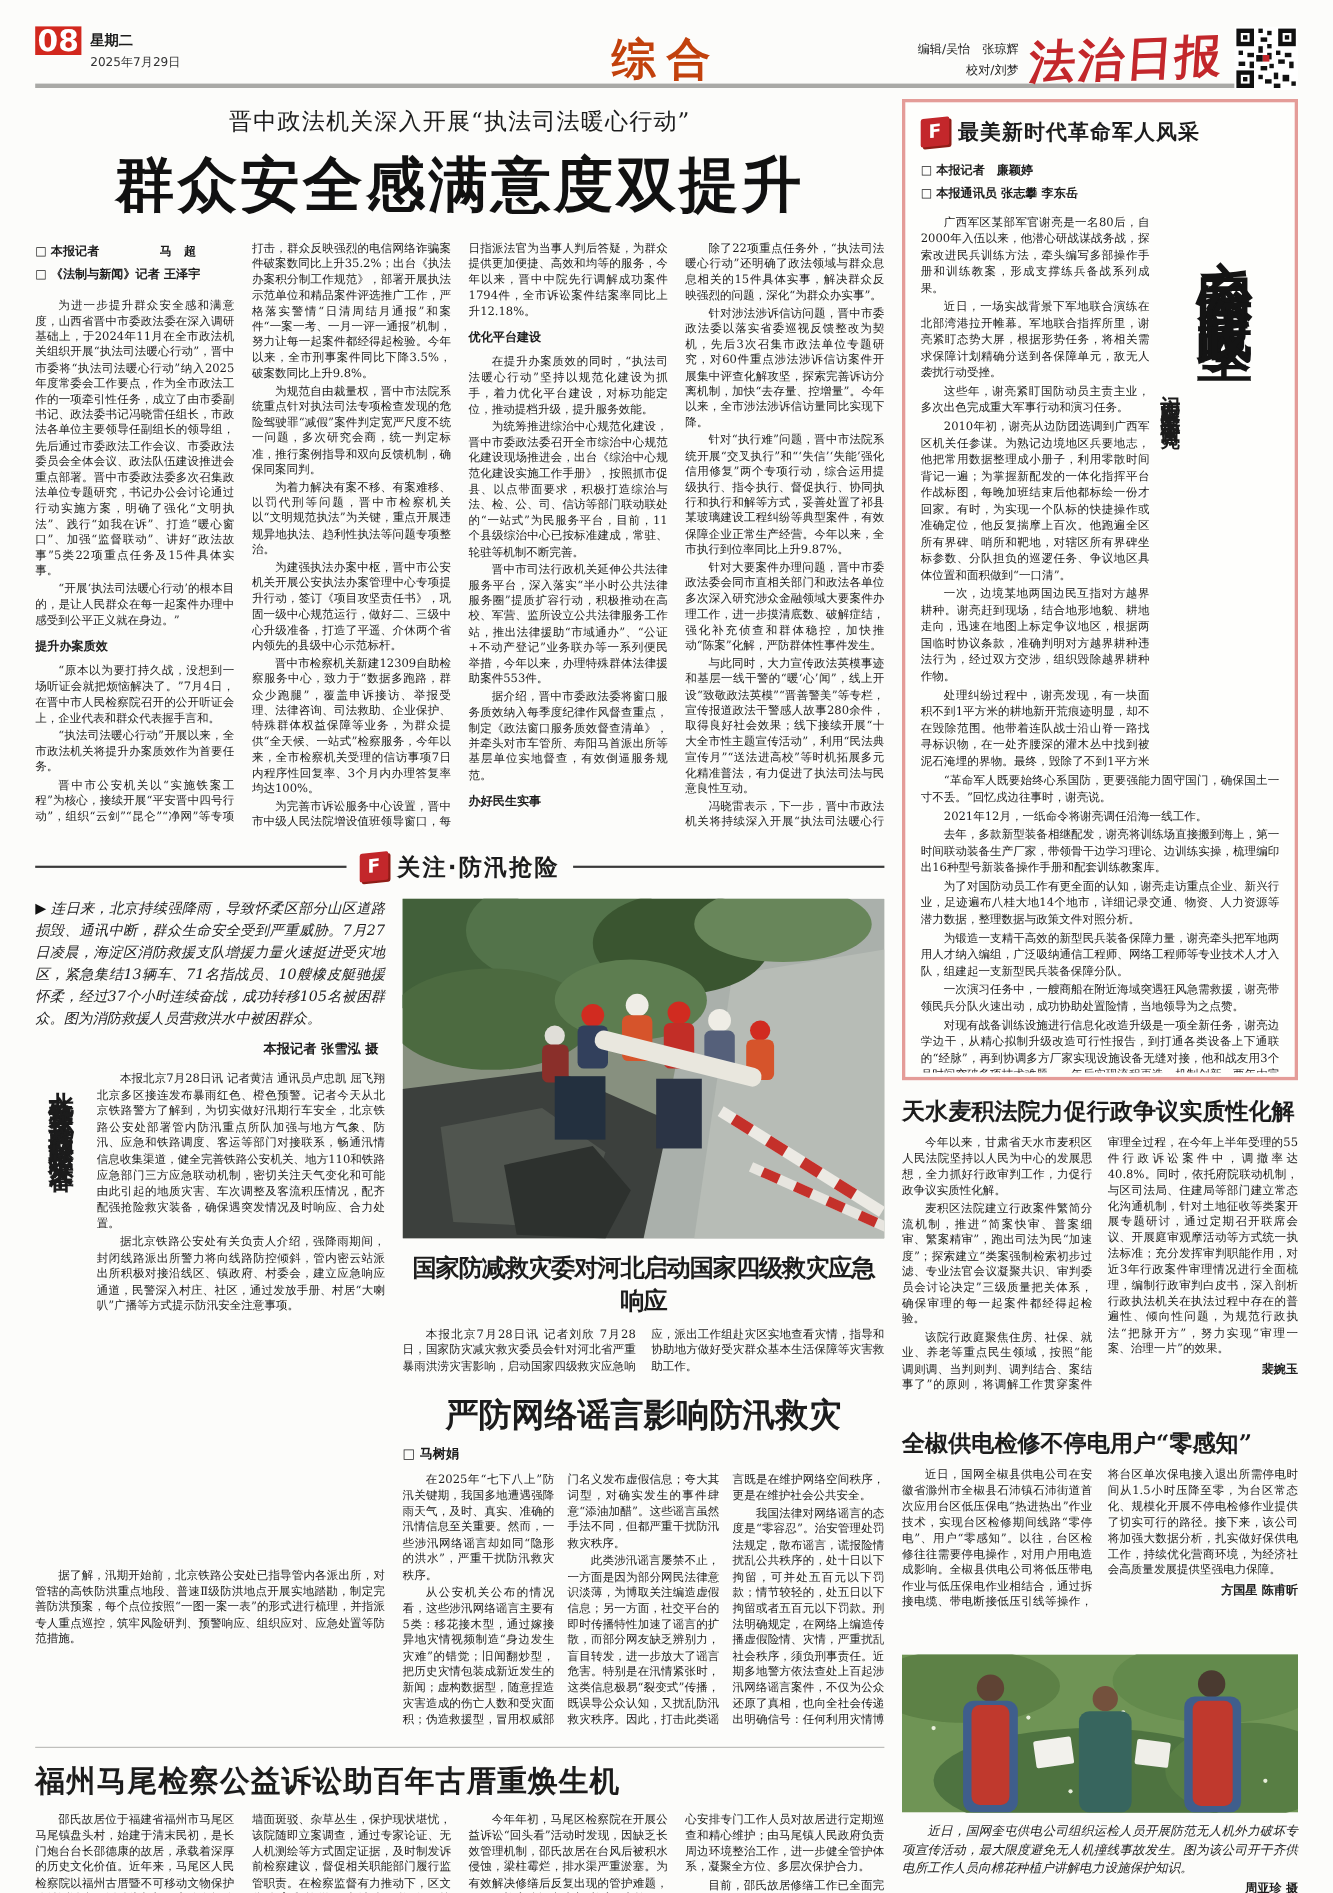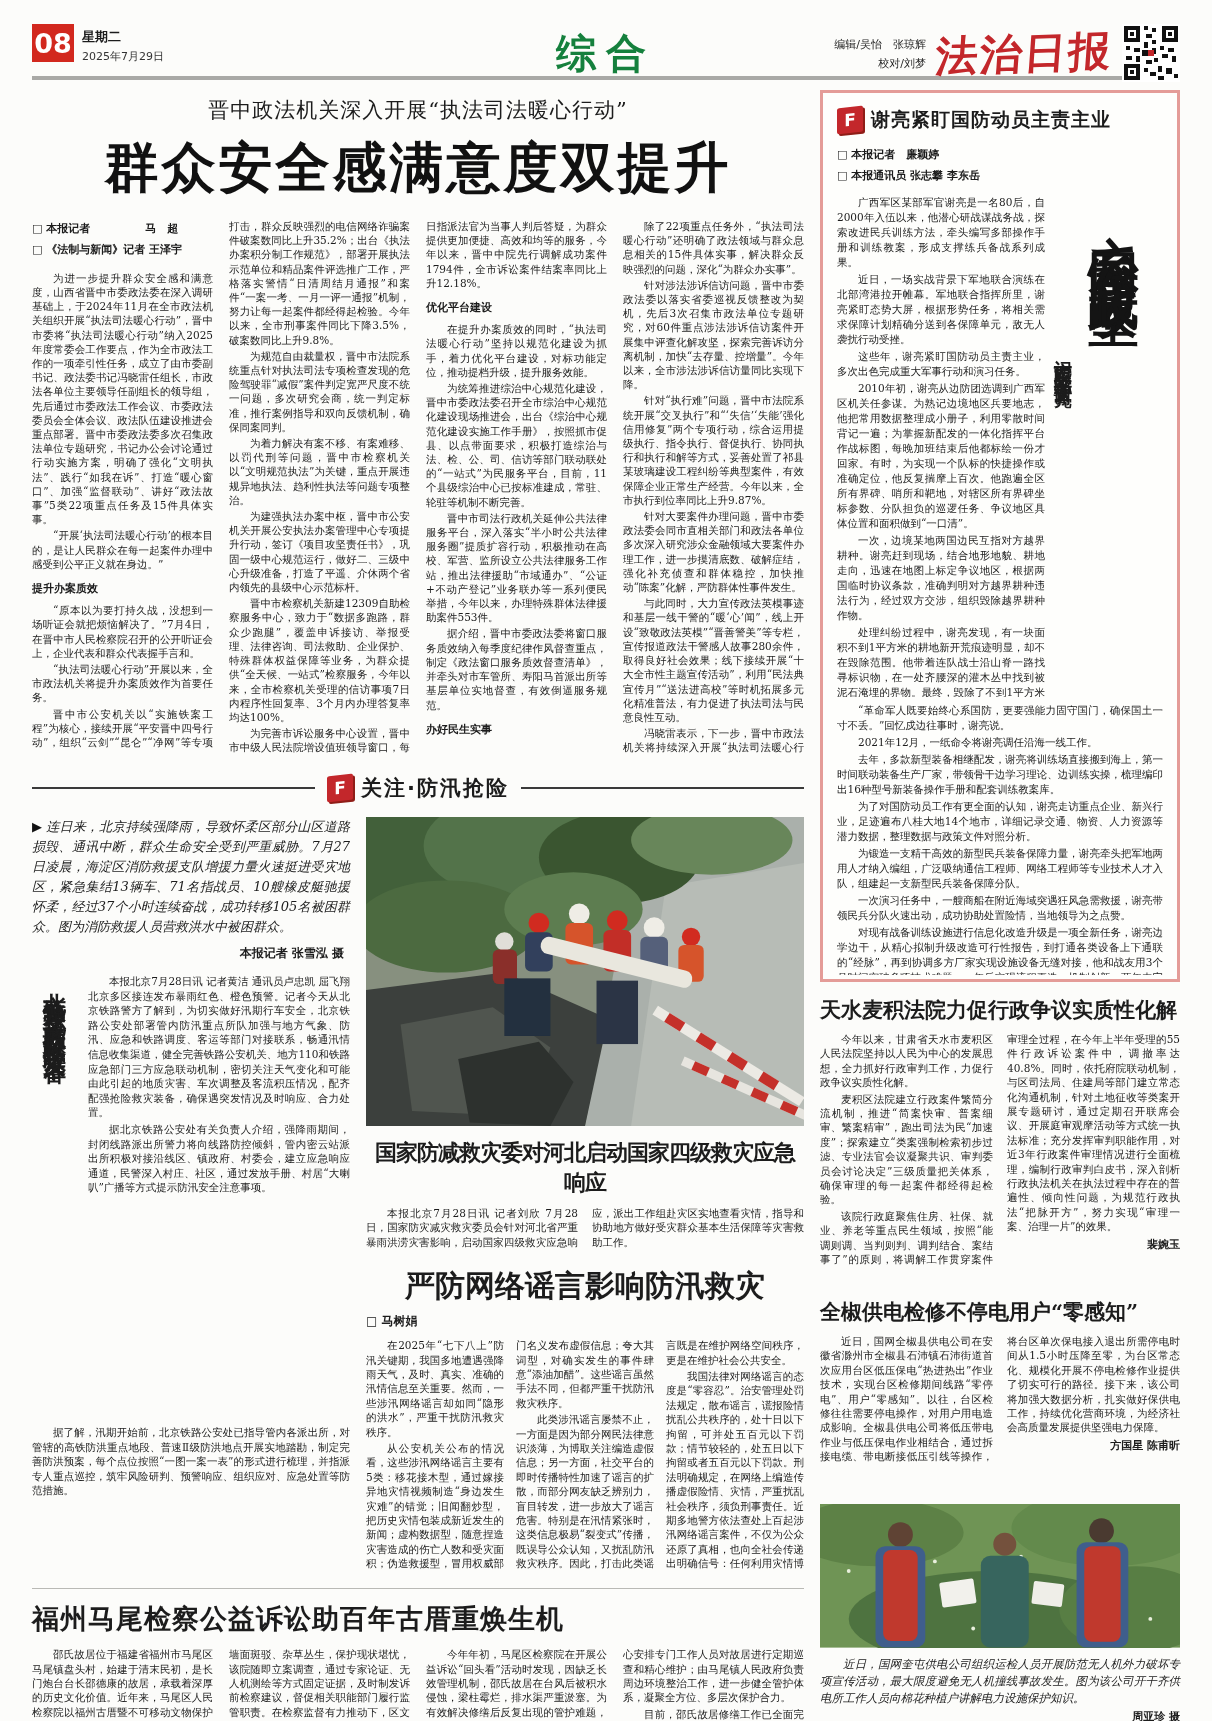--- a/index.html
+++ b/index.html
@@ -6,27 +6,27 @@
   html,body { background:#e8e8e4; }
   .page {
     position:relative; width:1212px; height:1721px; margin:0 auto;
     background:#fcfcfa; color:#1c1c1c; overflow:hidden;
     font-family:"DejaVu Serif","Liberation Serif",serif;
     padding:0 32px;
   }
   
   .top { display:flex; align-items:flex-start; justify-content:space-between; padding-top:24px; height:72px; position:relative; }
   .tl { display:flex; gap:8px; align-items:flex-start; }
-  .pgnum { width:42px; height:38px; background:#d2281e; color:#fff; font-family:"DejaVu Sans","Liberation Sans",sans-serif;
+  .pgnum { width:42px; height:26px; background:#d2281e; color:#fff; font-family:"DejaVu Sans","Liberation Sans",sans-serif;
            font-weight:bold; font-size:27px; display:flex; align-items:center; justify-content:center; }
   .daybox { font-family:"DejaVu Sans","Liberation Sans",sans-serif; padding-top:4px; }
   .daybox .wd { font-size:13px; font-weight:bold; }
   .daybox .dt { font-size:11px; margin-top:3px; color:#333; }
   .section-title { position:absolute; left:50%; transform:translateX(-50%); top:26px;
-    color:#15803d; font-family:"DejaVu Sans","Liberation Sans",sans-serif; font-weight:900; font-size:40px; letter-spacing:10px; }
+    color:#c2410c; font-family:"DejaVu Sans","Liberation Sans",sans-serif; font-weight:900; font-size:40px; letter-spacing:10px; }
   .tr { display:flex; align-items:flex-start; gap:10px; }
   .editors { font-size:11px; color:#222; text-align:right; padding-top:12px; line-height:1.7;
              font-family:"DejaVu Sans","Liberation Sans",sans-serif; }
   .masthead { color:#c3272b; font-weight:900; font-size:42px; line-height:60px;
               transform:skewX(-6deg) rotate(-2deg); letter-spacing:2px; }
   .qr { width:58px; height:58px; }
   .rule { border-top:4px solid #a9a9a6; margin-top:4px; }
   
   .content { display:flex; gap:16px; margin-top:10px; }
   .left { width:772px; }
@@ -316,21 +316,21 @@
             </div>
 
         </div>
       </div>
     </div>
 
     <div class="right">
       <div class="redbox">
         <div class="rb-badge">
           <div class="cube">F</div>
-          <span class="badge-text">谢亮紧盯国防动员主责主业</span>
+          <span class="badge-text">最美新时代革命军人风采</span>
         </div>
         <div class="rb-bylines">
           <div>□ 本报记者　廉颖婷</div>
           <div>□ 本报通讯员 张志攀 李东岳</div>
         </div>
         <div class="rb-main">
           <div class="rb-narrow">
               <p class="para">广西军区某部军官谢亮是一名80后，自2000年入伍以来，他潜心研战谋战务战，探索改进民兵训练方法，牵头编写多部操作手册和训练教案，形成支撑练兵备战系列成果。</p>
               <p class="para">近日，一场实战背景下军地联合演练在北部湾港拉开帷幕。军地联合指挥所里，谢亮紧盯态势大屏，根据形势任务，将相关需求保障计划精确分送到各保障单元，敌无人袭扰行动受挫。</p>
               <p class="para">这些年，谢亮紧盯国防动员主责主业，多次出色完成重大军事行动和演习任务。</p>

